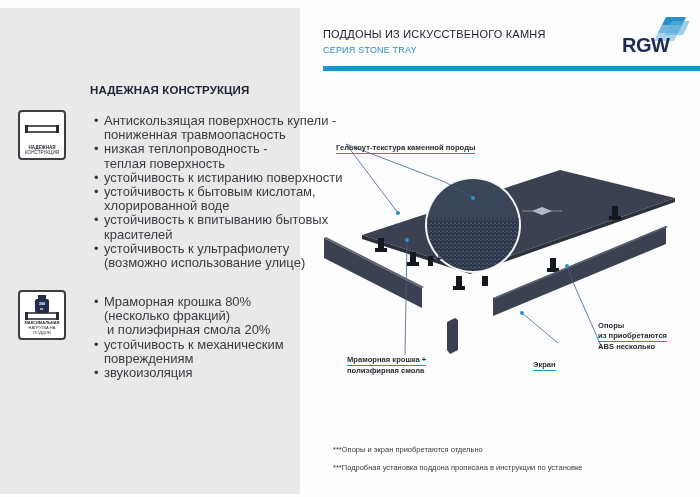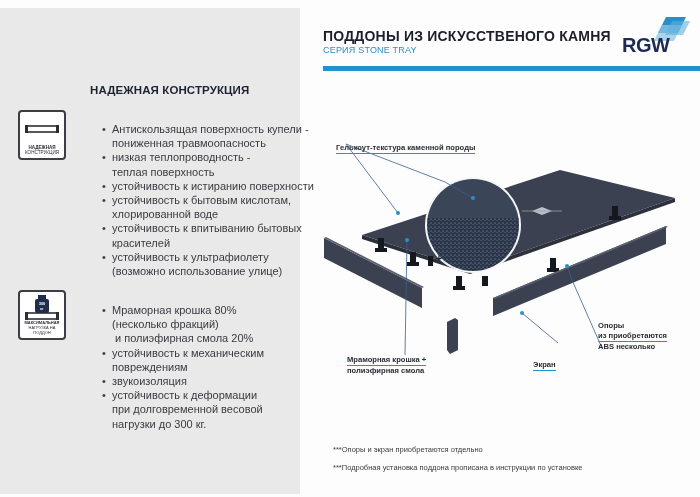--- a/index.html
+++ b/index.html
@@ -20,31 +20,31 @@
       position:absolute; left:18px; width:48px; height:50px;
       border:2px solid #3c3e44; border-radius:4px; background:#fff;
       box-sizing:border-box;
     }
     .icon-box .cap {
       position:absolute; left:0; right:0; bottom:3px; text-align:center;
       font-size:4.6px; line-height:5px; font-weight:bold; color:#2b2d33;
       text-transform:uppercase;
     }
     .bullets {
-      position:absolute; left:90px; margin:12px; padding:0; list-style:none;
-      font-size:11px; line-height:14.2px; color:#3a3b40;
+      position:absolute; left:90px; margin:4px; padding:0; list-style:none;
+      font-size:13px; line-height:14.2px; color:#3a3b40;
     }
     .bullets li { position:relative; padding-left:10px; }
     .bullets li::before {
       content:"•"; position:absolute; left:0; top:0; color:#3a3b40;
     }
     .bullets .cont { display:block; }
     .header-title {
       position:absolute; left:323px; top:28px;
-      font-size:14px; font-weight:bold; color:#1b1f2c; letter-spacing:0.2px;
+      font-size:11px; font-weight:normal; color:#1b1f2c; letter-spacing:0.2px;
     }
     .header-sub {
       position:absolute; left:323px; top:45px;
       font-size:9px; color:#2a8fc9; letter-spacing:0.2px;
     }
     .blue-bar {
       position:absolute; left:323px; top:66px; width:377px; height:5px;
       background:#1e94cf;
     }
     .logo { position:absolute; left:622px; top:15px; width:70px; height:42px; }
@@ -103,21 +103,20 @@
   <div class="cap" style="font-size:4px;">
     <span>МАКСИМАЛЬНАЯ</span><br>
     <span style="font-weight:normal">НАГРУЗКА НА ПОДДОН</span>
   </div>
 </div>
 
 <ul class="bullets" style="top:291px;">
   <li><span>Мраморная крошка 80%</span><span class="cont">(несколько фракций)</span><span class="cont" style="padding-left:3px">и полиэфирная смола 20%</span></li>
   <li><span>устойчивость к механическим</span><span class="cont">повреждениям</span></li>
   <li><span>звукоизоляция</span></li>
-  <li><span>устойчивость к деформации</span><span class="cont">при долговременной весовой</span><span class="cont">нагрузки до 300 кг.</span></li>
 </ul>
 
 <div class="header-title">ПОДДОНЫ ИЗ ИСКУССТВЕНОГО КАМНЯ</div>
 <div class="header-sub">СЕРИЯ STONE TRAY</div>
 <div class="logo">
   <svg width="70" height="42" style="position:absolute;left:0;top:0;">
     <polygon points="44,2 64,2 56,18 36,18" fill="#2a8fc9"></polygon>
     <polygon points="40,10 60,10 52,26 32,26" fill="#8fc6e6" opacity="0.75"></polygon>
     <polygon points="50,6 68,6 61,20 43,20" fill="#5fb1dd" opacity="0.6"></polygon>
   </svg>

